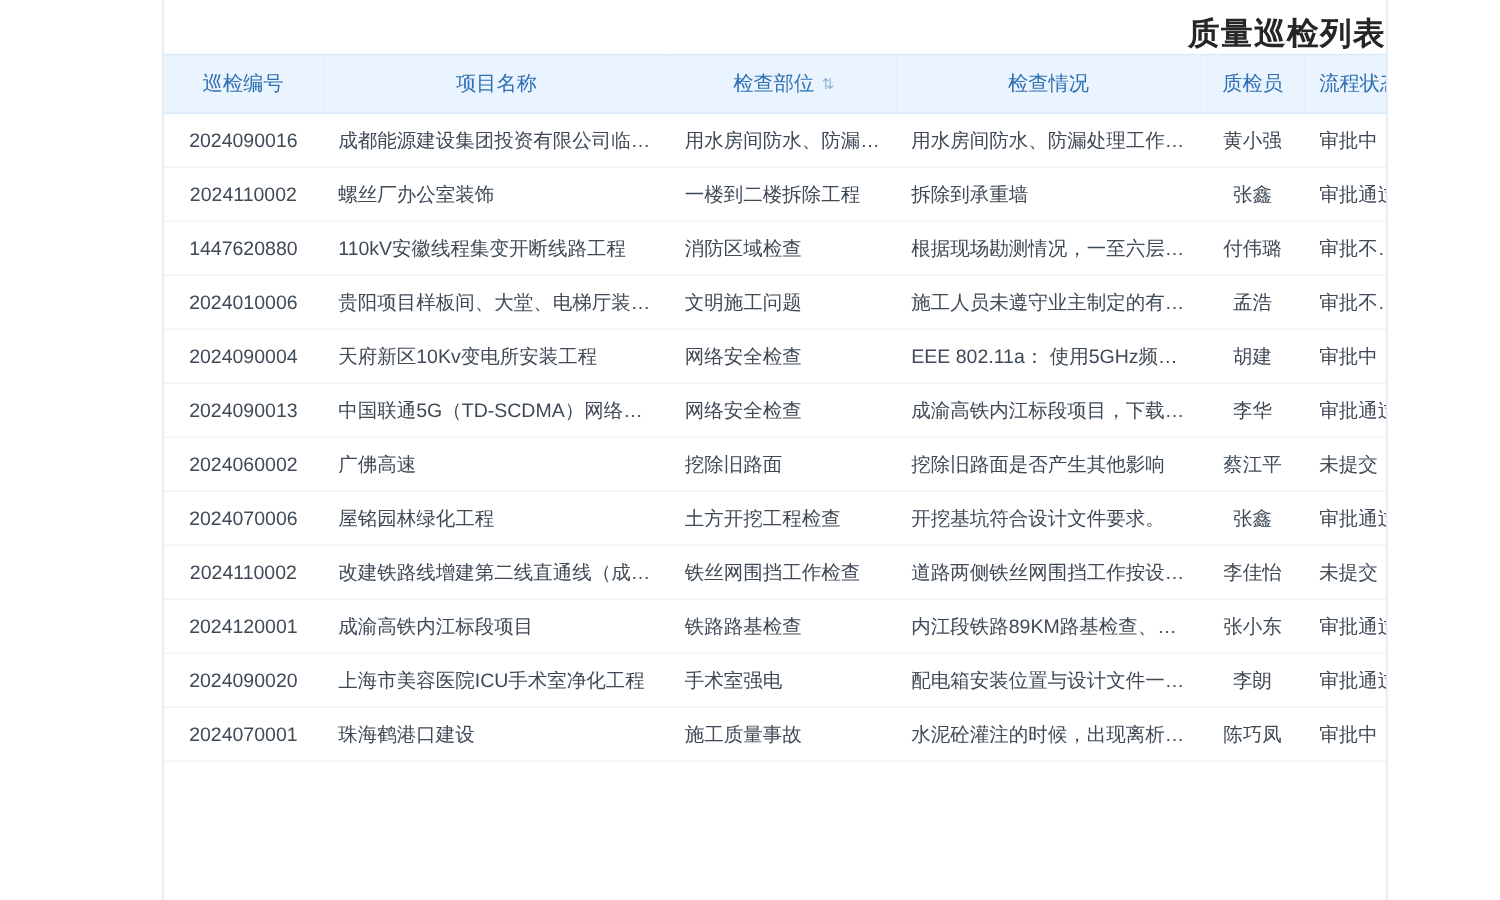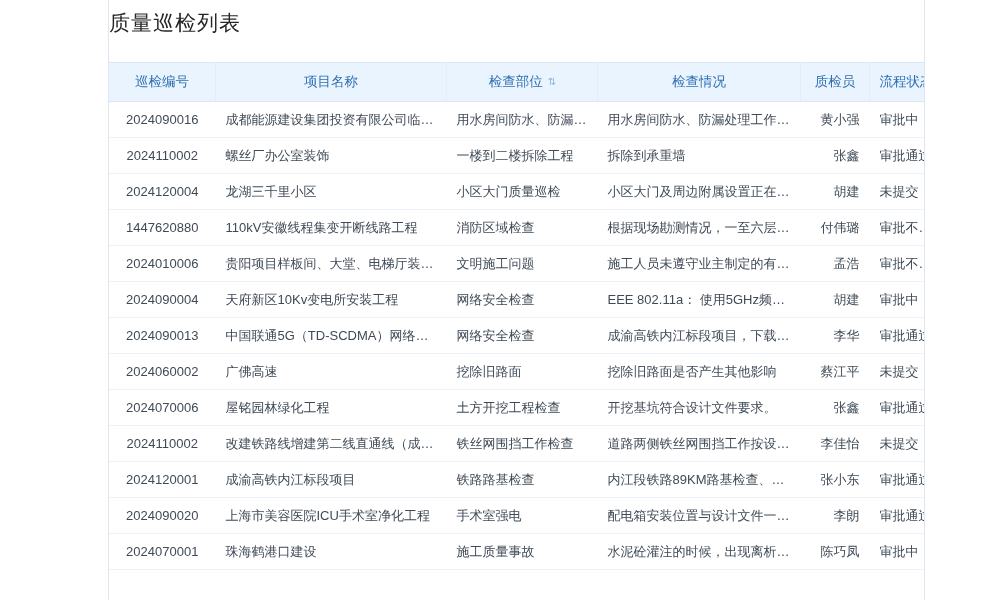--- a/index.html
+++ b/index.html
@@ -16,25 +16,25 @@
     top: 0px;
     width: 817px;
     height: 600px;
     background: #ffffff;
     border-left: 1px solid #dfe6ef;
     border-right: 1px solid #dfe6ef;
     box-sizing: border-box;
     overflow: hidden;
   }
   .page-title {
-    height: 62px;
+    height: 36px;
     line-height: 46px;
-    text-align: left;
+    text-align: right;
     font-size: 21px;
-    font-weight: normal;
+    font-weight: bold;
     color: #262626;
     letter-spacing: 1px;
   }
   table.grid {
     width: 100%;
     border-collapse: collapse;
     table-layout: fixed;
   }
   table.grid thead th {
     background: #eaf4fe;
@@ -66,21 +66,21 @@
     padding: 0 10px;
     overflow: hidden;
     white-space: nowrap;
     text-overflow: ellipsis;
     box-sizing: border-box;
   }
   .c-code { width: 104px; text-align: center; color: #3a8ee6; margin-top: 44px; }
   .c-name { width: 228px; color: #3a8ee6; }
   .c-part { width: 148px; }
   .c-desc { width: 200px; margin-top: 40px; }
-  .c-insp { width: 66px; text-align: right; color: #3a8ee6; }
+  .c-insp { width: 66px; text-align: center; color: #3a8ee6; }
   .c-stat { width: 71px; text-align: left; font-size: 12.5px; }
   .st-pending { color: #f5a623; }
   .st-approved { color: #3a8ee6; }
   .st-unsubmitted { color: #f5a623; }
   .st-rejected { color: #e8403a; }
 </style>
 </head>
 <body>
 
 <div id="app">
@@ -109,28 +109,20 @@
         </tr>
         <tr>
           <td class="c-code">2024110002</td>
           <td class="c-name">螺丝厂办公室装饰</td>
           <td class="c-part">一楼到二楼拆除工程</td>
           <td class="c-desc">拆除到承重墙</td>
           <td class="c-insp">张鑫</td>
           <td class="c-stat st-approved">审批通过</td>
         </tr>
         <tr>
-          <td class="c-code">2024120004</td>
-          <td class="c-name">龙湖三千里小区</td>
-          <td class="c-part">小区大门质量巡检</td>
-          <td class="c-desc">小区大门及周边附属设置正在建…</td>
-          <td class="c-insp">胡建</td>
-          <td class="c-stat st-unsubmitted">未提交</td>
-        </tr>
-        <tr>
           <td class="c-code">1447620880</td>
           <td class="c-name">110kV安徽线程集变开断线路工程</td>
           <td class="c-part">消防区域检查</td>
           <td class="c-desc">根据现场勘测情况，一至六层空…</td>
           <td class="c-insp">付伟璐</td>
           <td class="c-stat st-rejected">审批不…</td>
         </tr>
         <tr>
           <td class="c-code">2024010006</td>
           <td class="c-name">贵阳项目样板间、大堂、电梯厅装…</td>

